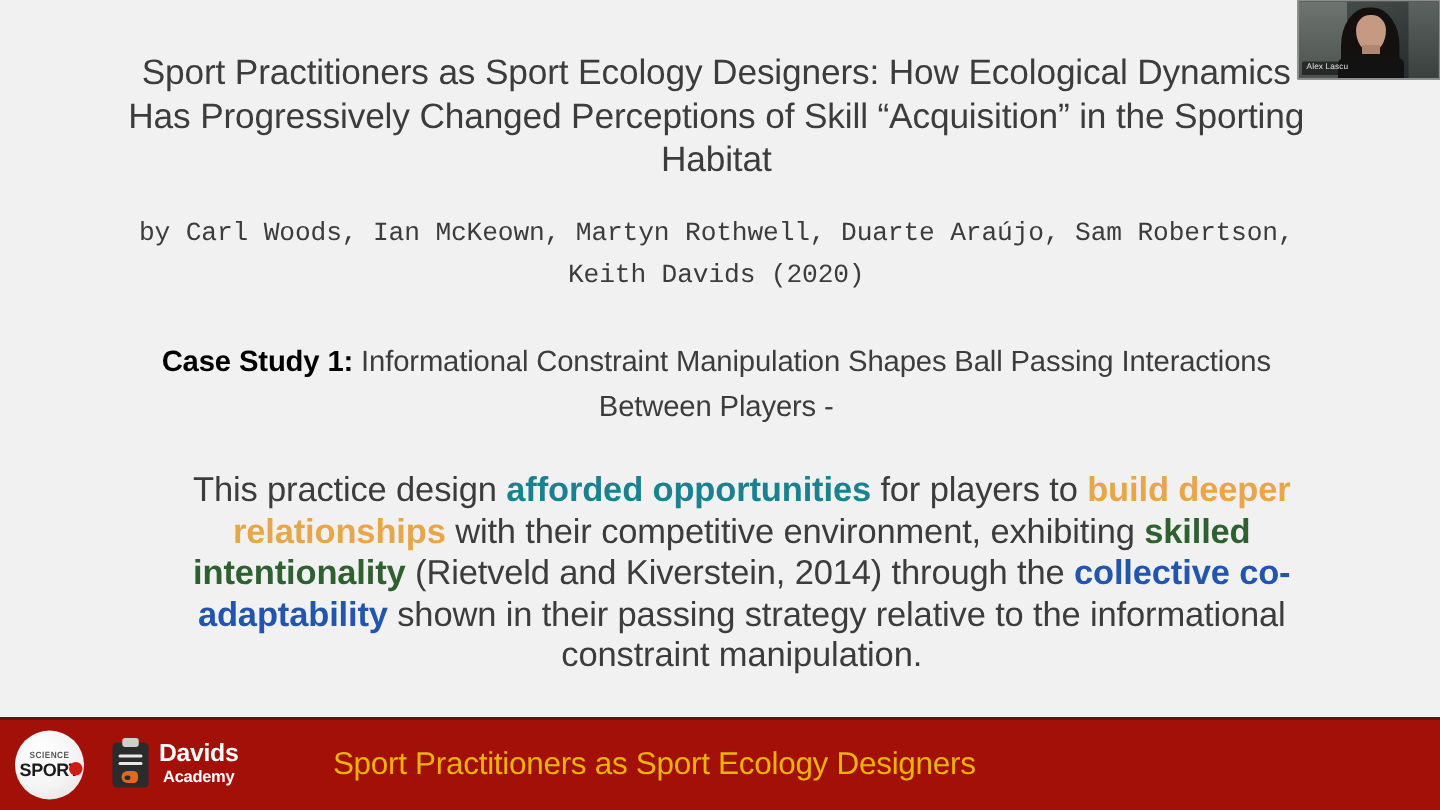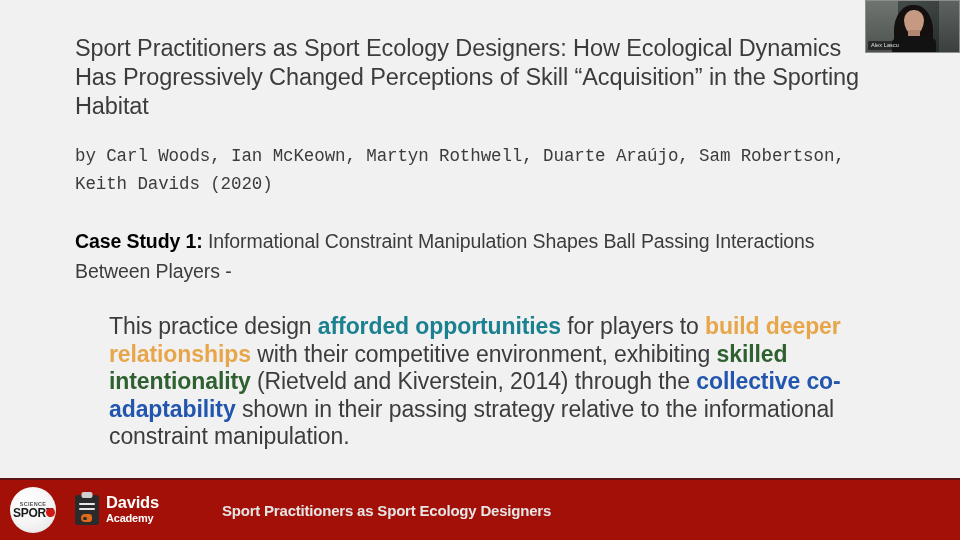--- a/index.html
+++ b/index.html
@@ -14,20 +14,21 @@
     font-family: "Liberation Sans", sans-serif;
     background: #ffffff;
   }
 
   #slide {
     position: relative;
     width: 960px;
     height: 540px;
     background: #f1f1f1;
     overflow: hidden;
+    text-align: center;
   }
 
   
   .content {
     position: absolute;
     left: 75px;
     top: 34px;
     width: 805px;
   }
 
@@ -182,23 +183,23 @@
   .ca-text {
     margin-left: 7px;
     color: #ffffff;
     line-height: 16px;
   }
   .ca-coach { font-size: 16.5px; font-weight: 700; letter-spacing: -0.2px; }
   .ca-academy { font-size: 11px; font-weight: 700; letter-spacing: -0.2px; }
 
   .footer-title {
     margin-left: 63px;
-    color: #e5e5e5;
-    font-size: 15px;
-    font-weight: 700;
+    color: #eab308;
+    font-size: 21px;
+    font-weight: 400;
     letter-spacing: -0.2px;
   }
 
   
   #webcam {
     position: absolute;
     right: 0px;
     top: 0px;
     width: 95px;
     height: 53px;

